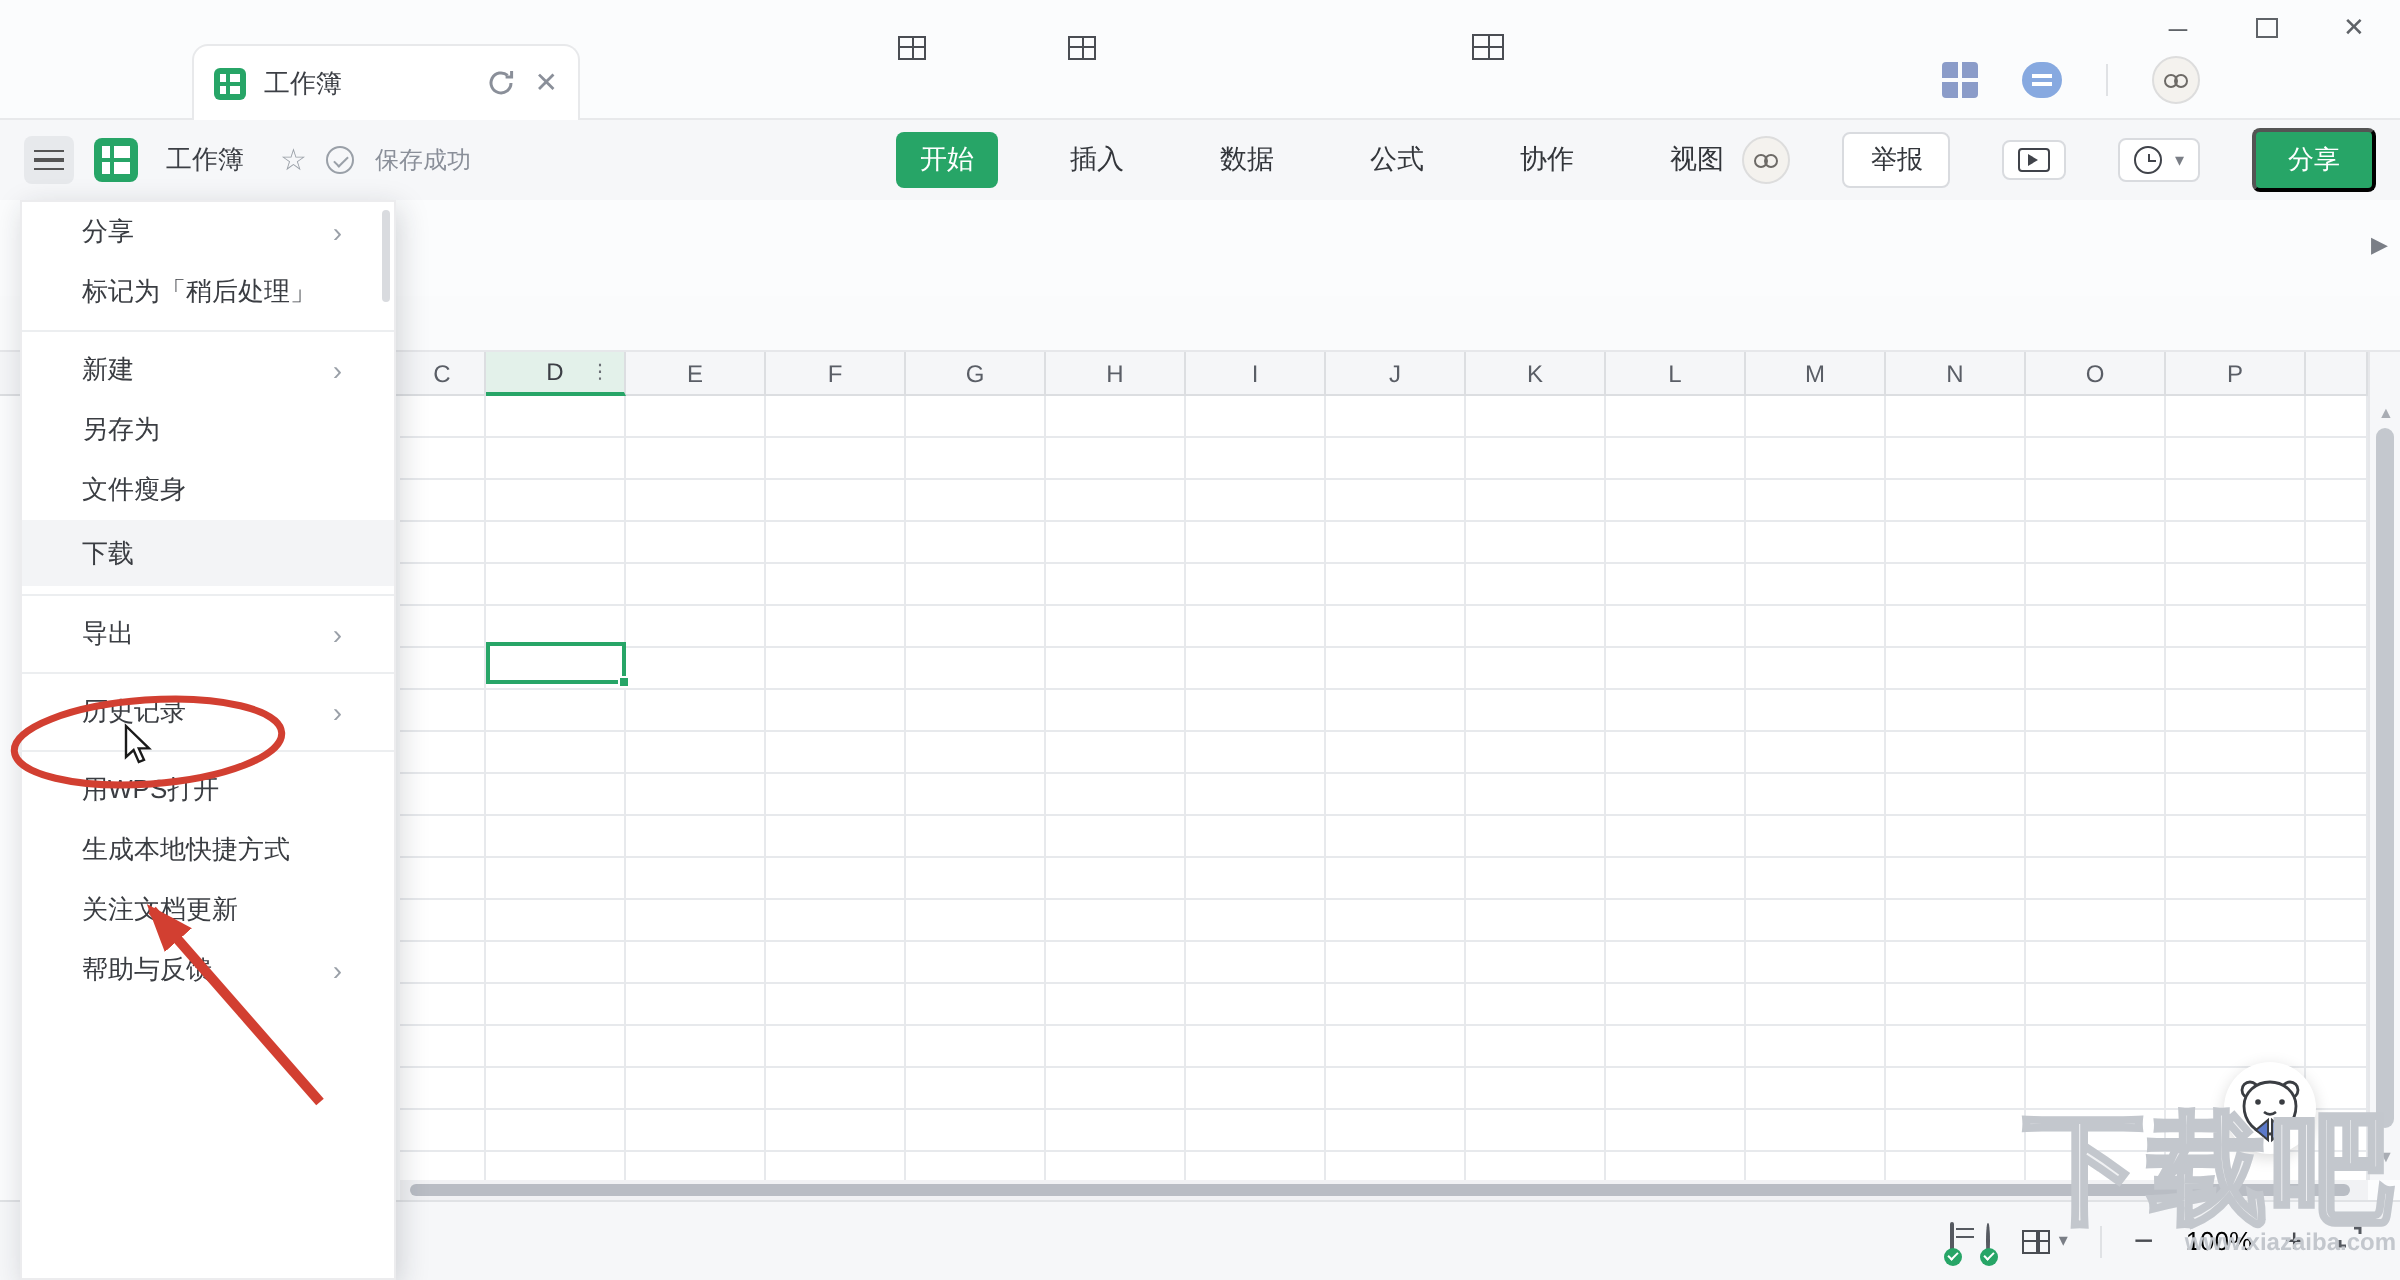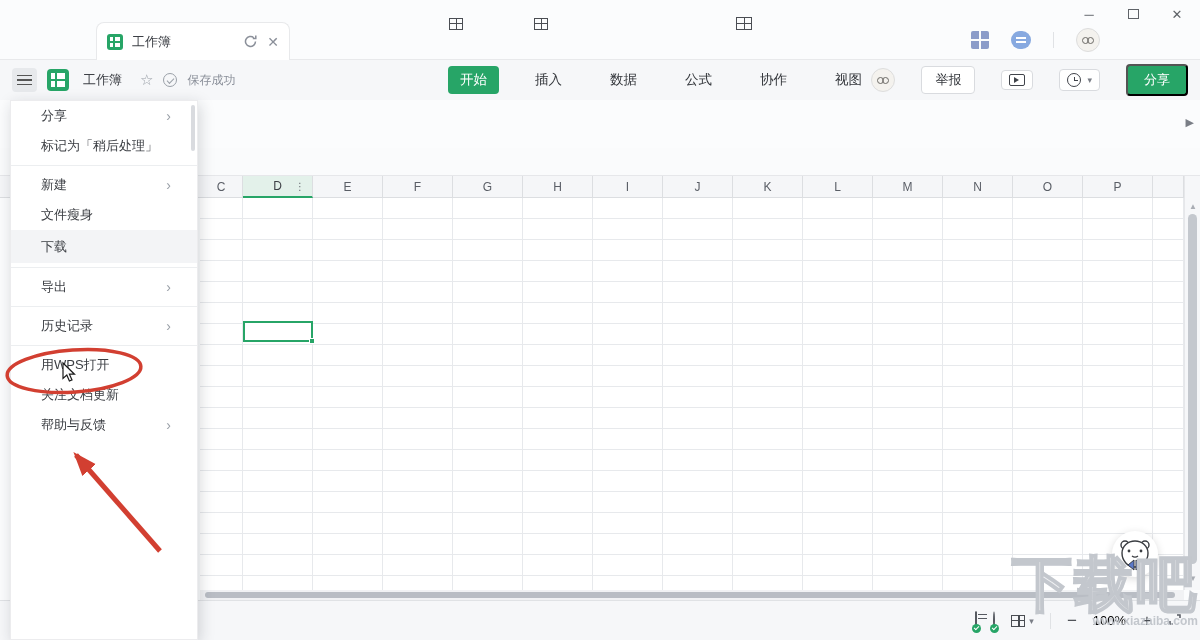--- a/index.html
+++ b/index.html
@@ -390,38 +390,44 @@
         </div>
         <div class="mrow">
           <span class="lbl">标记为「稍后处理」</span>
         </div>
         <div class="mdivider"></div>
         <div class="mrow">
           <span class="lbl">新建</span>
           <span class="chev">›</span>
         </div>
         <div class="mrow">
+          <span class="lbl">另存为</span>
+        </div>
+        <div class="mrow">
           <span class="lbl">文件瘦身</span>
         </div>
         <div class="mrow hl">
           <span class="lbl">下载</span>
         </div>
         <div class="mdivider"></div>
         <div class="mrow">
           <span class="lbl">导出</span>
           <span class="chev">›</span>
         </div>
         <div class="mdivider"></div>
         <div class="mrow">
           <span class="lbl">历史记录</span>
           <span class="chev">›</span>
         </div>
         <div class="mdivider"></div>
         <div class="mrow">
           <span class="lbl">用WPS打开</span>
+        </div>
+        <div class="mrow">
+          <span class="lbl">生成本地快捷方式</span>
         </div>
         <div class="mrow">
           <span class="lbl">关注文档更新</span>
         </div>
         <div class="mrow">
           <span class="lbl">帮助与反馈</span>
           <span class="chev">›</span>
         </div>
       </div>
     <div id="menuscroll"></div>

